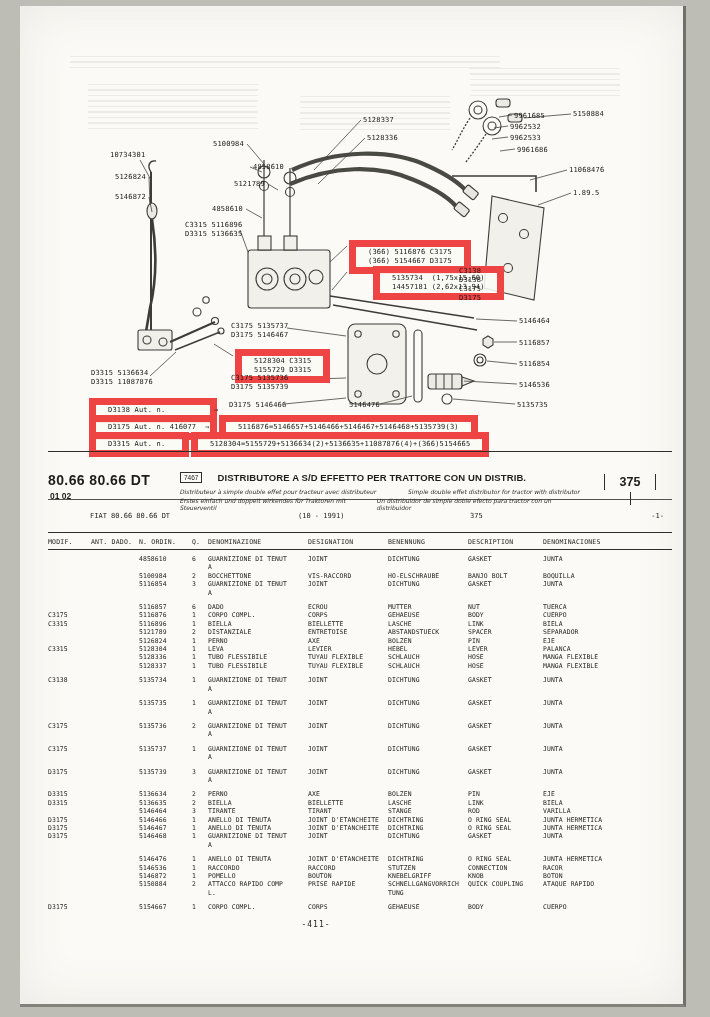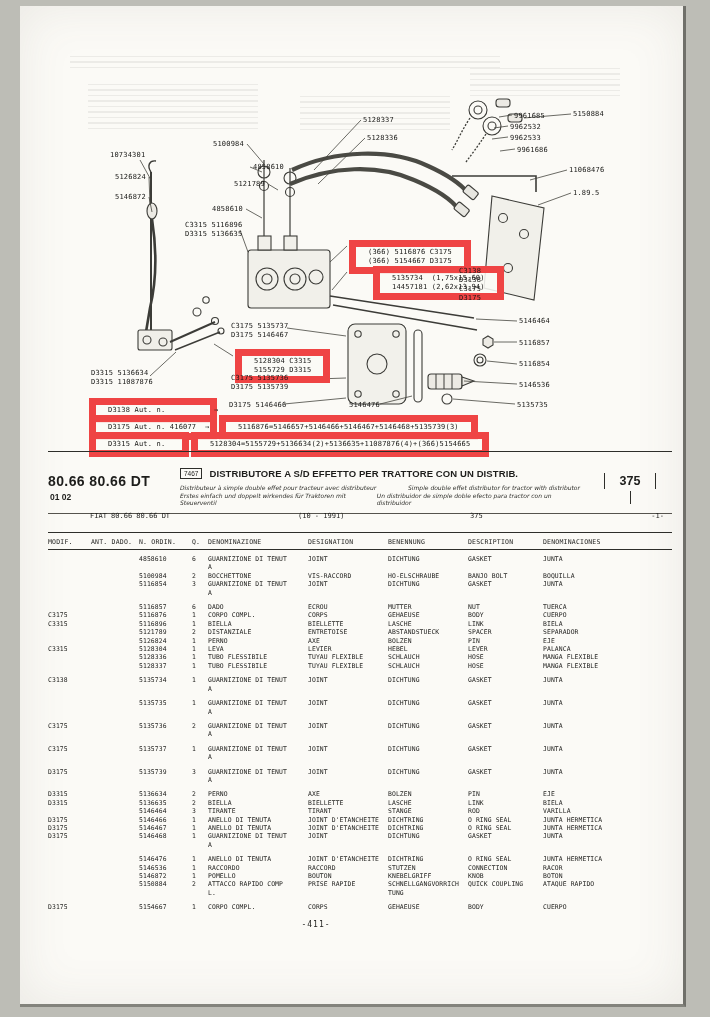--- a/index.html
+++ b/index.html
@@ -33,30 +33,30 @@
   .dlabel {
     position:absolute; font-size:7px; line-height:9px; white-space:pre;
     letter-spacing:.2px; color:#171715;
   }
   .dlabel.boxed {
     border:7px solid #ef4444; padding:1px 12px;
     background:rgba(251,250,246,.88);
   }
 
   .band {
-    position:absolute; left:48px; top:451px; width:624px; height:63px;
+    position:absolute; left:48px; top:451px; width:624px; height:49px;
     border-top:1.5px solid #2e2e2a; border-bottom:1px solid #55534d;
-    display:flex; align-items:center; padding-top:9px;
+    display:flex; align-items:flex-start; padding-top:20px;
     font-family:"Liberation Sans", sans-serif;
   }
   .hb-left { width:132px; }
   .model { font-size:14px; font-weight:bold; letter-spacing:.4px; }
   .code  { font-size:8.5px; font-weight:bold; margin-top:3px; margin-left:2px; }
   .hb-center { flex:1; }
-  .title-row { display:flex; align-items:center; gap:7px; }
+  .title-row { display:flex; align-items:center; gap:15px; }
   .refbox { font-size:6.5px; border:1px solid #2e2e2a; padding:0 3px; line-height:9px; }
   .title  { font-size:9.5px; font-weight:bold; letter-spacing:.1px; }
   .subs { margin-top:5px; font-size:6px; font-style:italic;
           font-family:"DejaVu Sans", sans-serif; color:#2d2d29; }
   .subrow { display:flex; justify-content:space-between; margin-top:1.5px; padding-right:8px; }
   .hb-right { width:84px; text-align:center; }
   .figbox { display:inline-block; font-size:12.5px; font-weight:bold;
             border-left:1.3px solid #2e2e2a; border-right:1.3px solid #2e2e2a;
             padding:1px 15px; }
   .figtick { width:1px; height:13px; background:#2e2e2a; margin:2px auto 0; }

